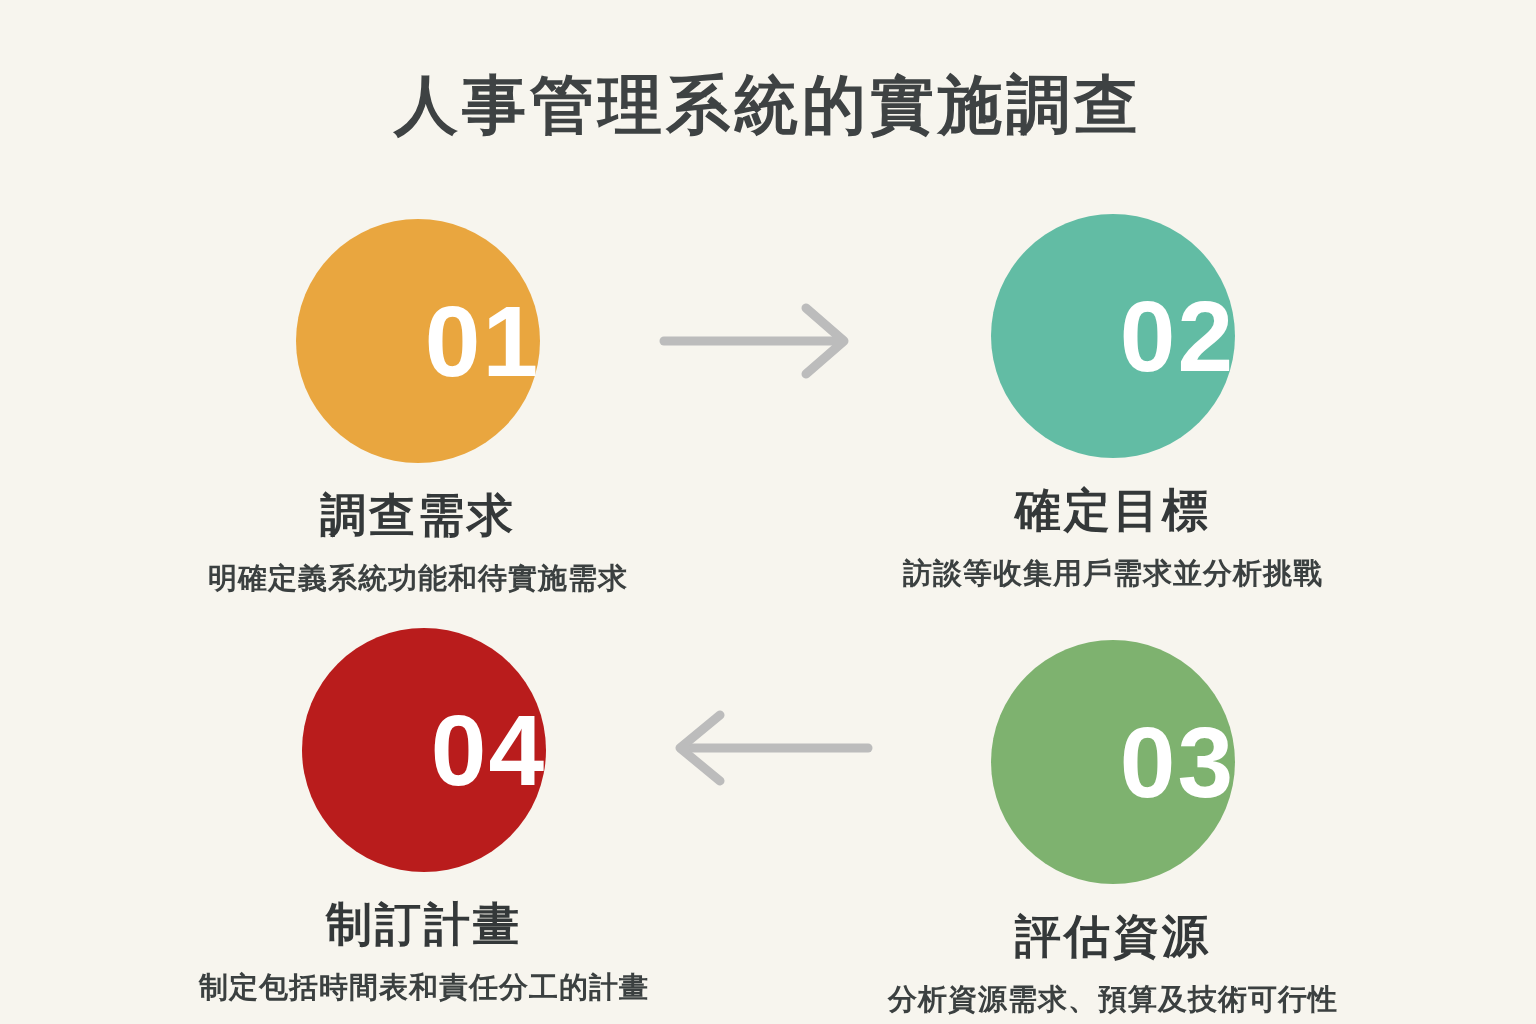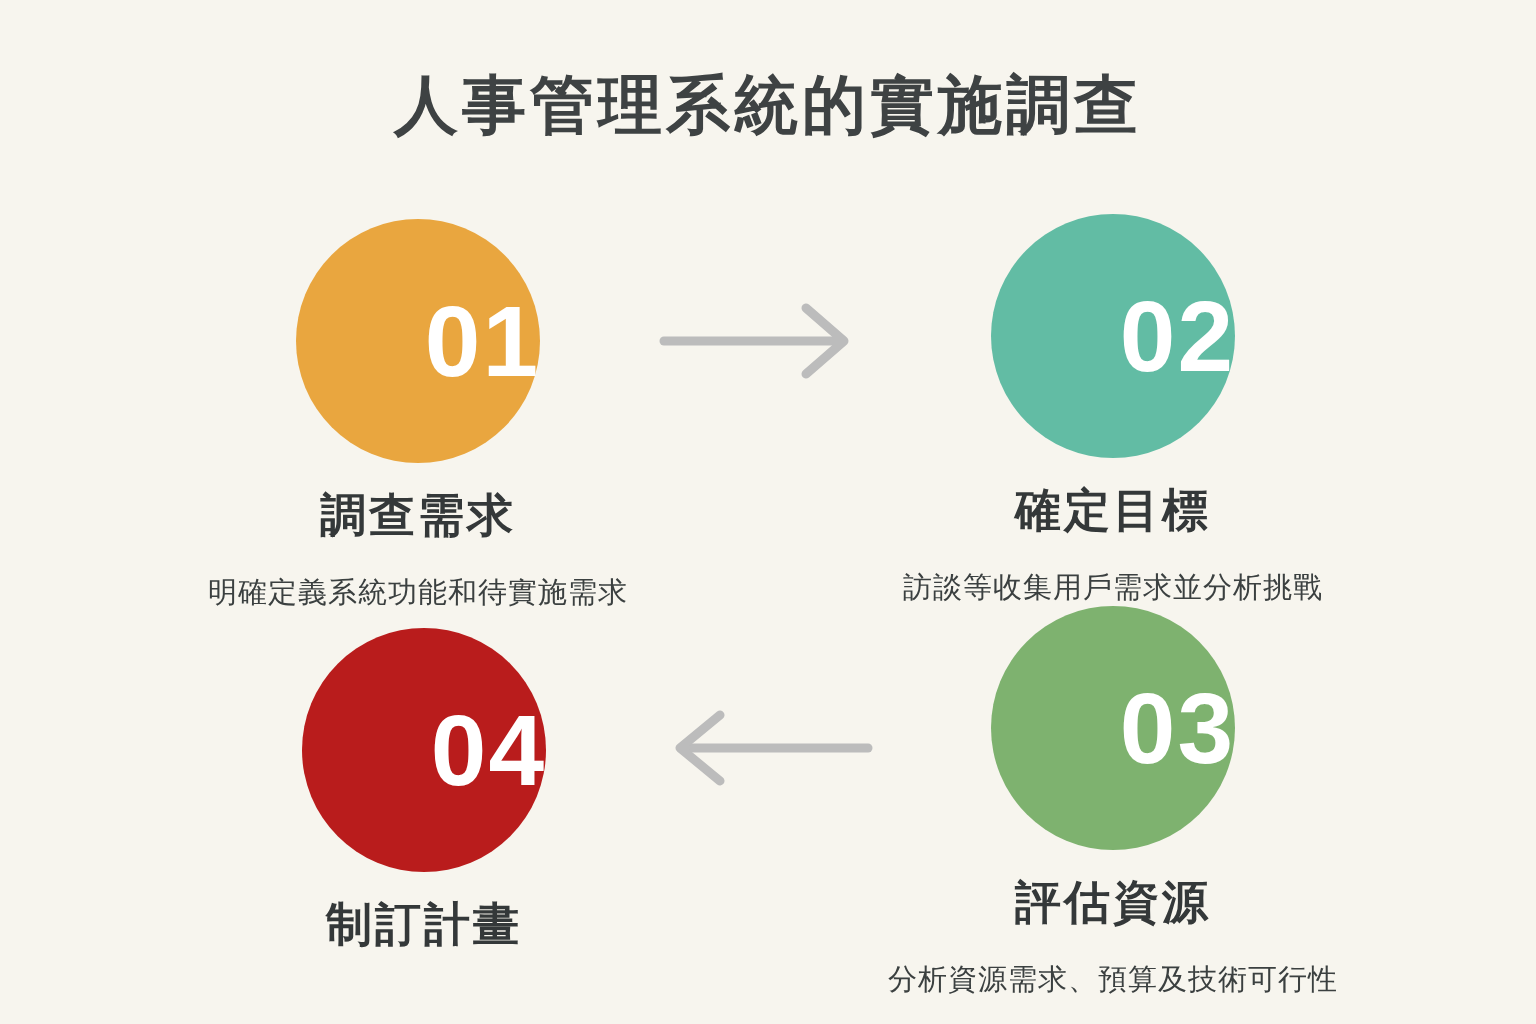--- a/index.html
+++ b/index.html
@@ -53,23 +53,23 @@
     line-height: 1;
   }
   .step-label {
     margin-top: 22px;
     font-size: 46px;
     font-weight: 800;
     letter-spacing: 3px;
     color: #343839;
   }
   .step-desc {
-    margin-top: 26px;
+    margin-top: 12px;
     font-size: 29px;
-    font-weight: 400;
+    font-weight: 700;
     letter-spacing: 1px;
     color: #3b4040;
   }
   .arrow {
     position: absolute;
   }
   .arrow svg {
     display: block;
   }
 </style>
@@ -89,33 +89,34 @@
   </div>
 
   <div class="step" style="left: 1113px; top: 214px;">
     <div class="circle" style="background-color: rgb(98, 188, 164);">
       <span class="num">02</span>
     </div>
     <div class="step-label">確定目標</div>
     <div class="step-desc">訪談等收集用戶需求並分析挑戰</div>
   </div>
 
-  <div class="step" style="left: 1113px; top: 606px;">
+  <div class="step" style="left: 1113px; top: 640px;">
     <div class="circle" style="background-color: rgb(126, 178, 111);">
       <span class="num">03</span>
     </div>
     <div class="step-label">評估資源</div>
     <div class="step-desc">分析資源需求、預算及技術可行性</div>
   </div>
 
   <div class="step" style="left: 424px; top: 628px;">
     <div class="circle" style="background-color: #b91c1c;">
       <span class="num">04</span>
     </div>
     <div class="step-label">制訂計畫</div>
+    <div class="step-desc">制定包括時間表和責任分工的計畫</div>
   </div>
 
   <div class="arrow" style="left: 656px; top: 299px;">
     <svg width="200" height="84" viewBox="0 0 200 84" xmlns="http://www.w3.org/2000/svg">
       <g stroke="#bcbcbc" stroke-width="9" fill="none" stroke-linecap="round" stroke-linejoin="round">
         <line x1="8" y1="42" x2="186" y2="42"></line>
         <polyline points="150,9 188,42 150,75"></polyline>
       </g>
     </svg>
   </div>

